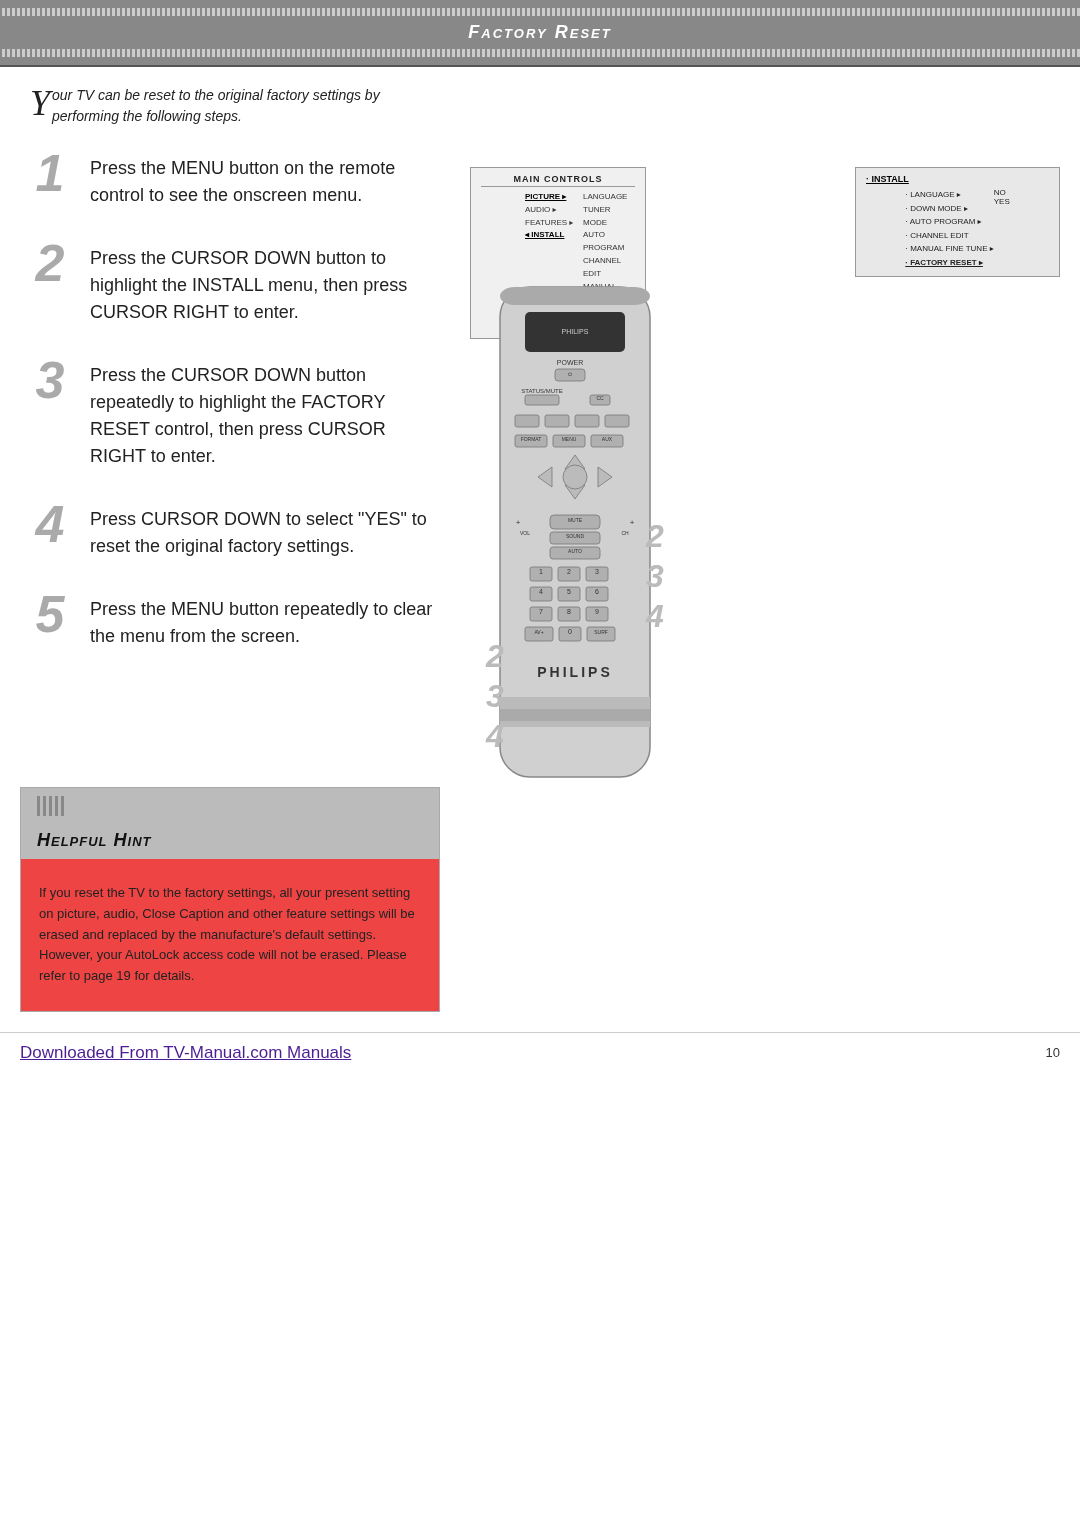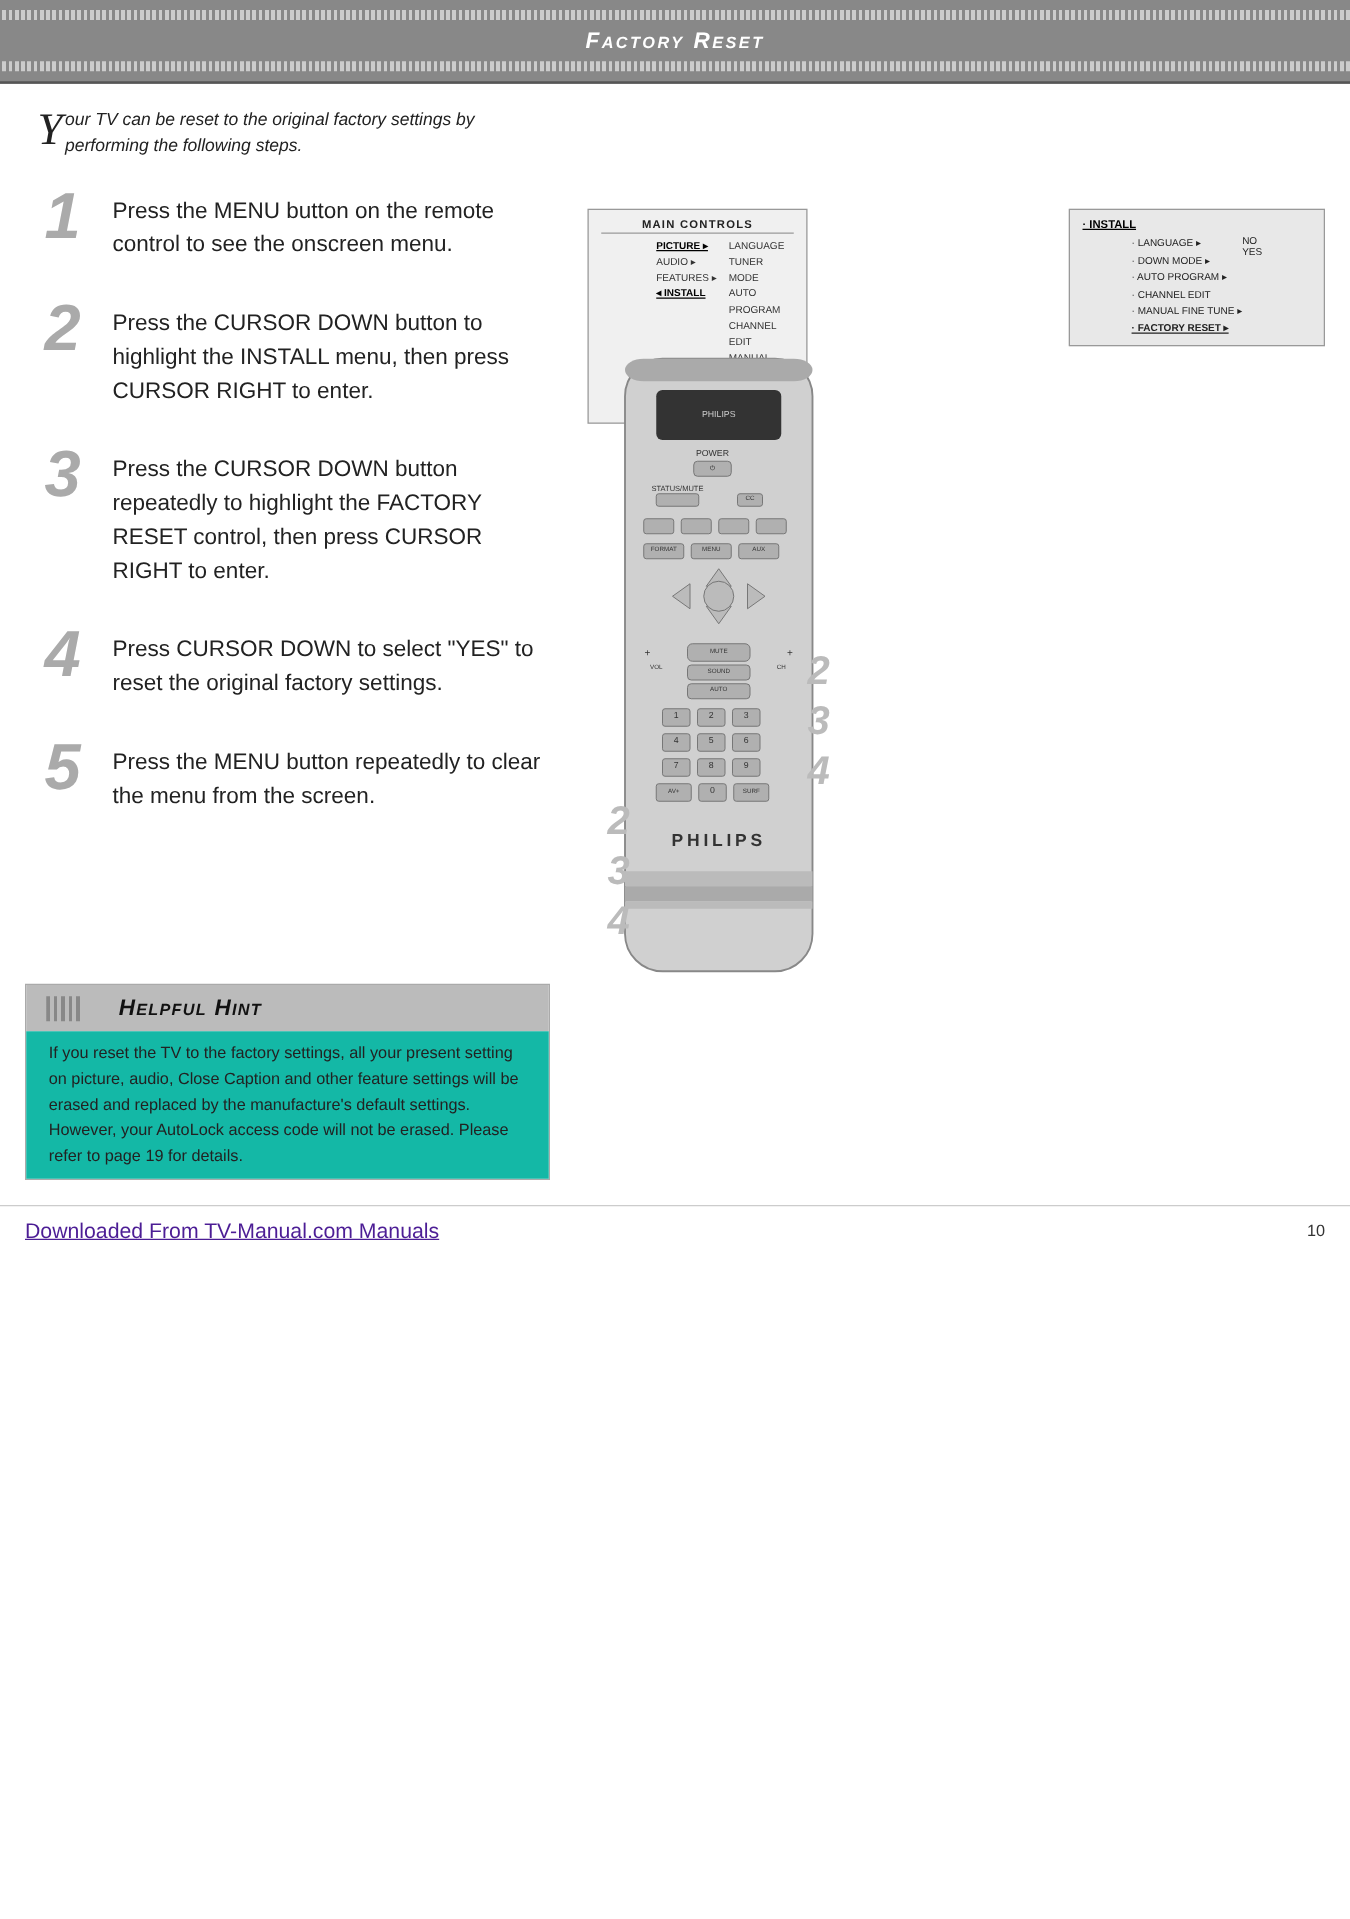--- a/index.html
+++ b/index.html
@@ -175,46 +175,47 @@
     
     .hint-section {
       margin: 30px 20px 20px 20px;
       border: 1px solid #aaa;
       max-width: 420px;
     }
     .hint-header {
       background: #bbb;
       padding: 8px 16px;
       display: flex;
-      align-items: flex-end;
-      gap: 28px;
+      align-items: flex-start;
+      gap: 14px;
+      flex-direction: column;
     }
     .hint-header-stripes {
       width: 30px;
       height: 20px;
       background: repeating-linear-gradient(
         to right,
         #888 0px, #888 3px,
         #bbb 3px, #bbb 6px
       );
     }
     .hint-title {
       font-size: 18px;
       font-weight: bold;
       font-variant: small-caps;
       font-style: italic;
       letter-spacing: 1px;
       color: #111;
     }
     .hint-body {
-      padding: 7px 18px;
+      padding: 24px 18px;
       font-size: 13px;
       line-height: 1.6;
       color: #222;
-      background: #14b8a6;
+      background: #ef4444;
     }
 
     
     .page-footer {
       padding: 10px 20px;
       display: flex;
       justify-content: space-between;
       align-items: center;
       border-top: 1px solid #ccc;
       margin-top: 10px;

